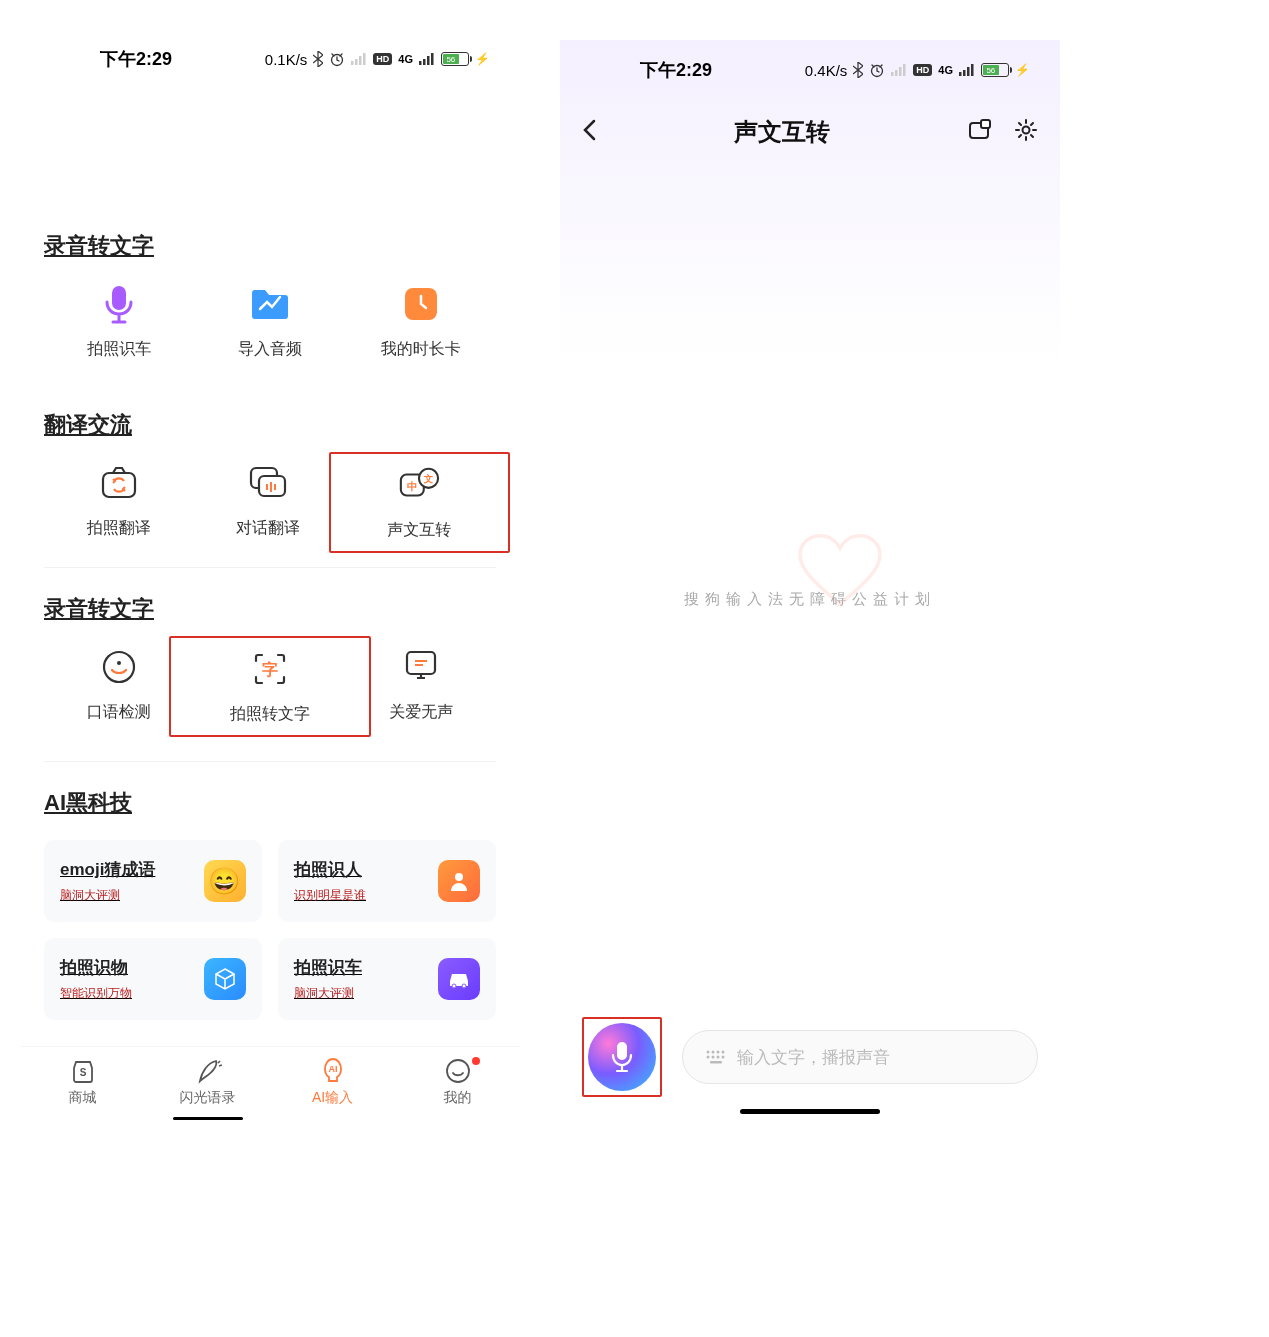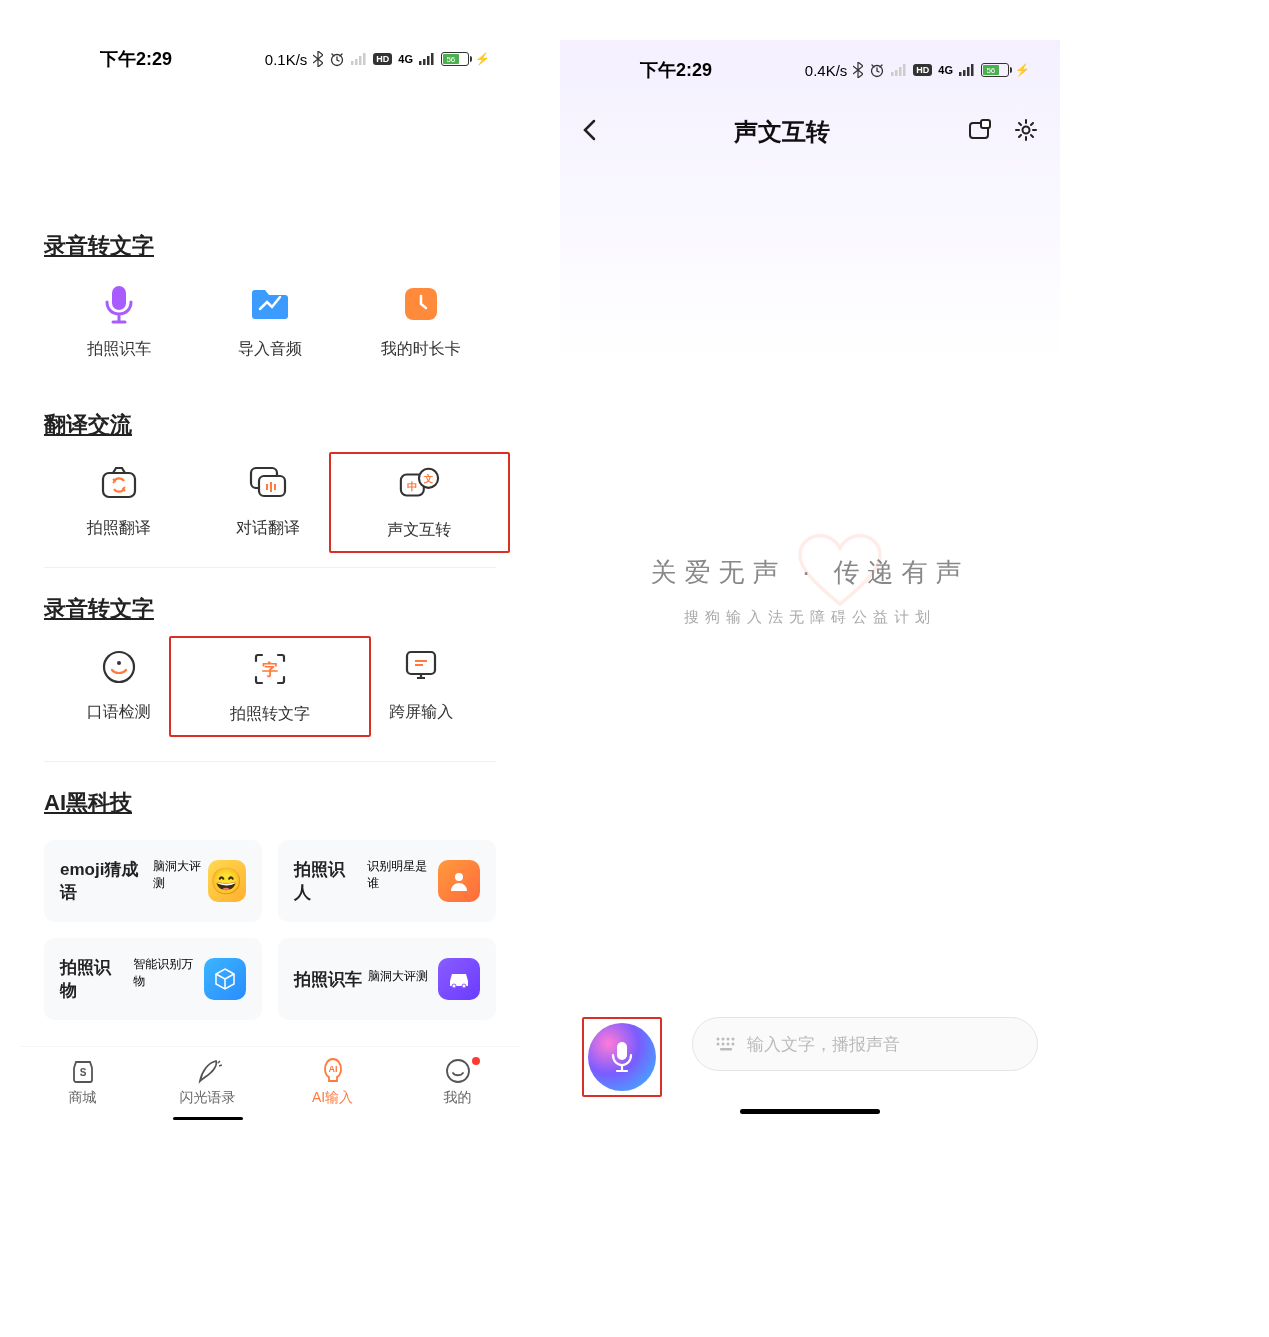--- a/index.html
+++ b/index.html
@@ -67,23 +67,23 @@
   border: 2.5px solid #d93025; border-radius: 2px;
 }
 .highlight-pad { padding: 10px 14px 10px; margin: -10px -14px -10px; }
 .highlight-pad2 { padding: 10px 24px 10px; margin: -10px -24px 0; }
 .card-row { display: flex; gap: 16px; margin-bottom: 16px; }
 .card {
   flex: 1; background: #f8f9fb; border-radius: 10px; padding: 18px 16px;
   display: flex; align-items: center; justify-content: space-between;
   cursor: pointer;
 }
-.card-text { display: flex; flex-direction: row; gap: 6px; }
+.card-text { display: flex; flex-direction: column; gap: 6px; text-decoration: underline; }
 .card-title { font-size: 17px; font-weight: 700; color: #222; }
-.card-sub { font-size: 12px; color: #000000; }
+.card-sub { font-size: 12px; color: #b91c1c; }
 .card-icon {
   width: 42px; height: 42px; border-radius: 10px; display: flex;
   align-items: center; justify-content: center;
 }
 .bottom-nav {
   margin-top: auto; height: 90px; display: flex; border-top: 1px solid #f5f5f5;
   padding-top: 10px;
 }
 .nav-item {
   flex: 1; display: flex; flex-direction: column; align-items: center; gap: 4px;
@@ -118,21 +118,21 @@
   position: absolute; top: 48%; left: 56%; transform: translate(-50%,-50%);
   width: 90px; height: 80px; opacity: .25;
 }
 .slogan-main {
   font-size: 26px; color: #888; letter-spacing: 8px; z-index: 1;
 }
 .slogan-sub {
   font-size: 15px; color: #aaa; letter-spacing: 6px; margin-top: 18px; z-index: 1;
 }
 .input-area {
-  padding: 0 22px 12px; display: flex; gap: 30px;
+  padding: 0 22px 12px; display: flex; align-items: center; gap: 20px;
 }
 .mic-button {
   width: 68px; height: 68px; border-radius: 50%;
   background: radial-gradient(circle at 30% 30%, #ff7ad9, #7a5cff 45%, #4a9dff 80%);
   display: flex; align-items: center; justify-content: center; cursor: pointer;
 }
 .mic-highlight {
   border: 2.5px solid #d93025; padding: 4px; border-radius: 2px;
 }
 .text-input {
@@ -278,21 +278,21 @@
       </div>
       <div class="grid-item">
         <div class="grid-icon">
           <svg width="40" height="38" viewBox="0 0 40 38">
               <rect x="6" y="4" width="28" height="22" rx="4" stroke="#333" stroke-width="2.2" fill="none"></rect>
               <rect x="14" y="12" width="12" height="2" fill="#ff7a3c"></rect>
               <rect x="14" y="16" width="8" height="2" fill="#ff7a3c"></rect>
               <path d="M16 30h8M20 26v4" stroke="#333" stroke-width="2.2"></path>
             </svg>
         </div>
-        <span class="grid-label">跨屏输入</span>
+        <span class="grid-label">关爱无声</span>
       </div>
     </div>
   </div>
 
   <div class="section" style="padding-bottom:10px">
     <div class="section-title">AI黑科技</div>
     <div class="card-row">
       <div class="card">
         <div class="card-text">
           <span class="card-title">emoji猜成语</span>
@@ -438,21 +438,20 @@
             <path d="M12 2v3M12 19v3M22 12h-3M5 12H2M19 5l-2 2M7 17l-2 2M19 19l-2-2M7 7L5 5" stroke="#222" stroke-width="2" stroke-linecap="round"></path>
           </svg>
       </div>
     </div>
   </div>
 
   <div class="slogan-area">
     <svg class="heart-bg" viewBox="0 0 100 90">
         <path d="M50 80C20 55 5 40 5 25 5 12 15 3 28 3c10 0 18 6 22 14 4-8 12-14 22-14 13 0 23 9 23 22 0 15-15 30-45 55z" fill="none" stroke="#ffb8a8" stroke-width="4"></path>
       </svg>
-    <div class="slogan-main">关爱无声 · 传递有声</div>
     <div class="slogan-sub">搜狗输入法无障碍公益计划</div>
   </div>
 
   <div class="input-area">
     <div class="mic-highlight highlight-box">
       <div class="mic-button">
         <svg width="26" height="34" viewBox="0 0 26 34">
             <rect x="8" y="2" width="10" height="18" rx="5" fill="#fff"></rect>
             <path d="M4 15c0 6 4 10 9 10s9-4 9-10M13 25v6M8 31h10" stroke="#fff" stroke-width="2.2" fill="none" stroke-linecap="round"></path>
           </svg>

